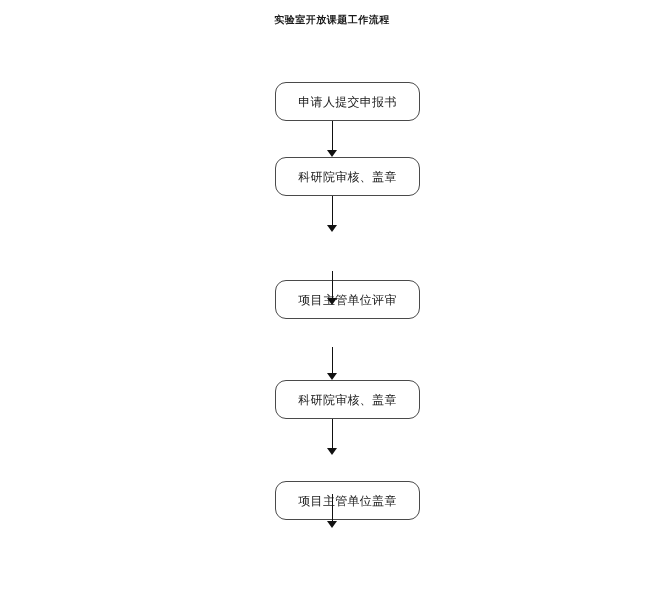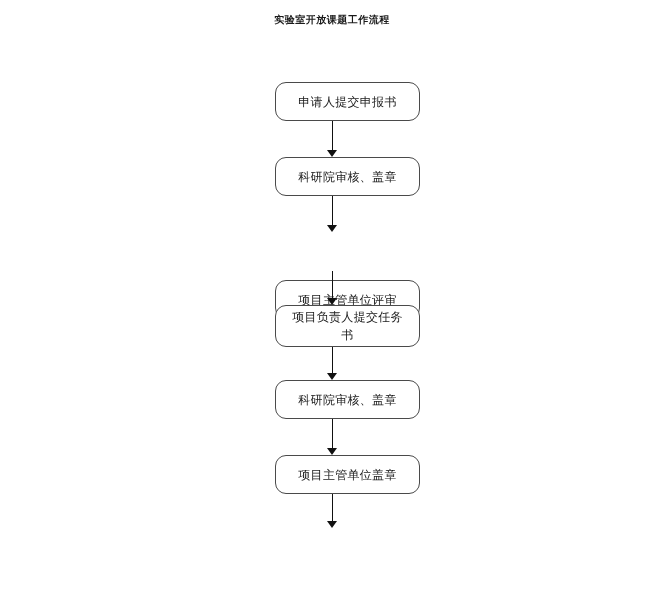--- a/index.html
+++ b/index.html
@@ -96,36 +96,32 @@
   <div class="connector" style="top:196px; height:29px;"></div>
   <div class="arrowhead" style="top:225px;"></div>
 
   <div class="node" style="top:232px; height:39px;margin-top:48px;">
     <span class="node-label">项目主管单位评审</span>
   </div>
 
   <div class="connector" style="top:271px; height:27px;"></div>
   <div class="arrowhead" style="top:298px;"></div>
 
-  <div class="node" style="top:305px; height:42px;">
-    <span class="node-label">项目负责人提交任务
-书</span>
-  </div>
 
   <div class="connector" style="top:347px; height:26px;"></div>
   <div class="arrowhead" style="top:373px;"></div>
 
   <div class="node" style="top:380px; height:39px;">
     <span class="node-label">科研院审核、盖章</span>
   </div>
 
   <div class="connector" style="top:419px; height:29px;"></div>
   <div class="arrowhead" style="top:448px;"></div>
 
-  <div class="node" style="top:455px; height:39px;">
+  <div class="node" style="top:481px; height:39px;">
     <span class="node-label">项目主管单位盖章</span>
   </div>
 
   <div class="connector" style="top:494px; height:27px;"></div>
   <div class="arrowhead" style="top:521px;"></div>
 
 
 </div>
 
 </body></html>

